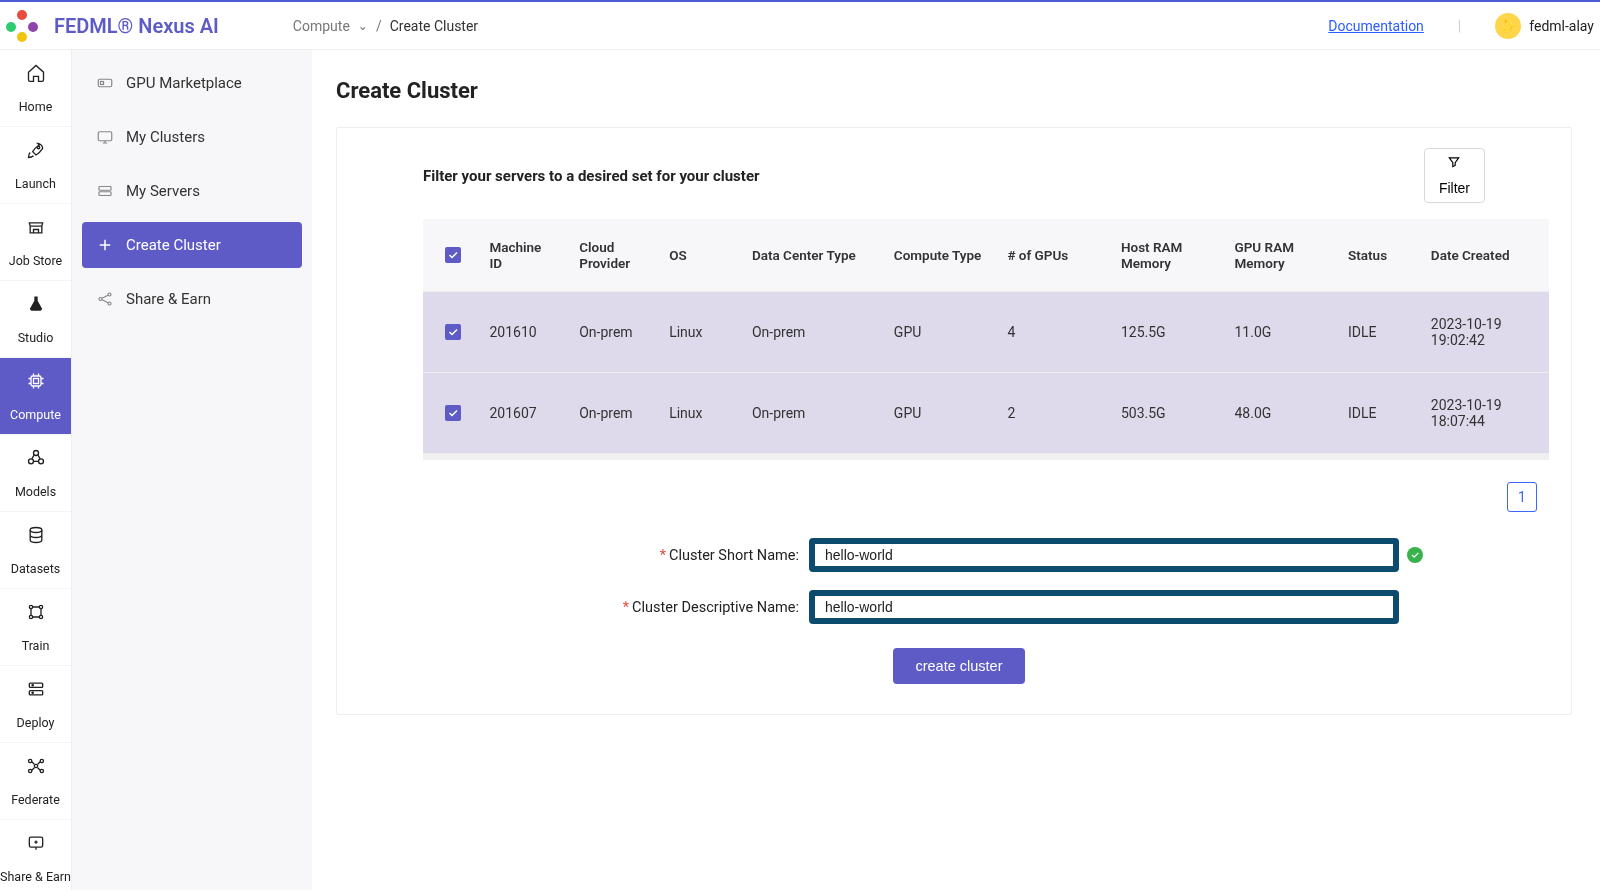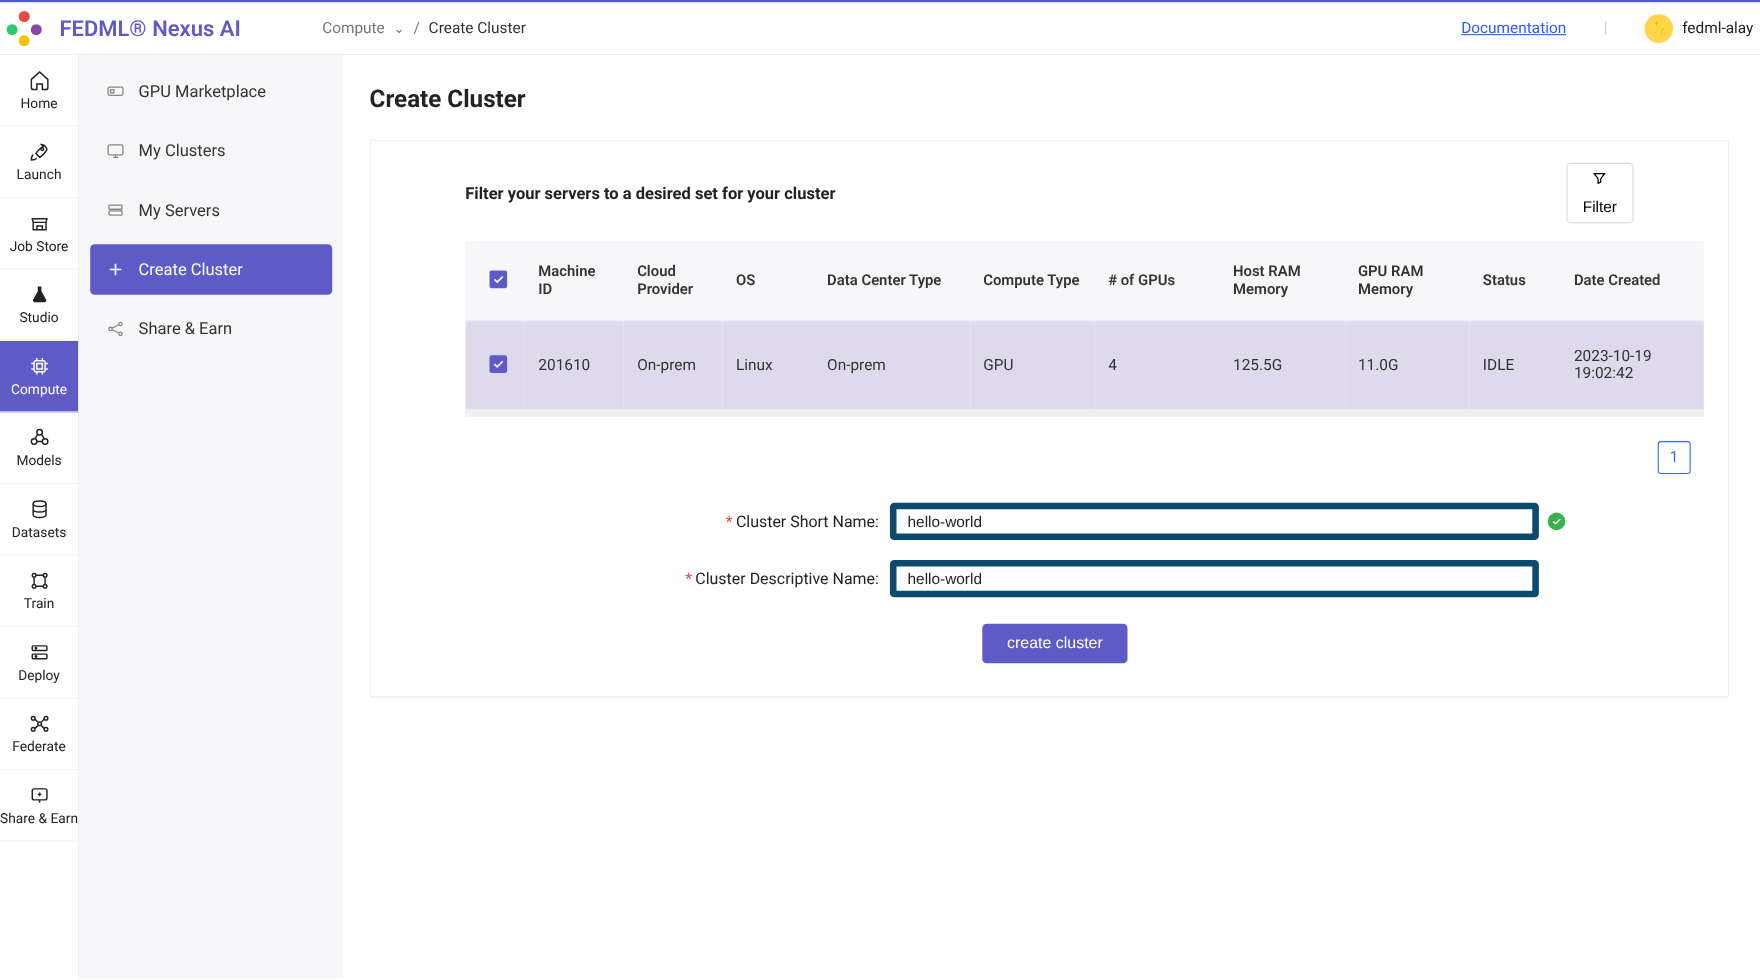--- a/index.html
+++ b/index.html
@@ -21,21 +21,21 @@
   .doc-link { color: #2a5cff; text-decoration: underline; }
   .divider { color: #ccc; }
   .user { display: flex; align-items: center; gap: 8px; }
   .avatar { width: 26px; height: 26px; border-radius: 50%; background: #ffd54a; display: flex; align-items: center; justify-content: center; font-size: 13px; }
 
   
   .main-wrap { display: flex; height: 840px; }
 
   
   .nav1 { width: 72px; border-right: 1px solid #eee; background: #fff; display: flex; flex-direction: column; }
-  .nav1-item { display: flex; flex-direction: column; align-items: center; justify-content: center; padding: 12px 0; gap: 3px; font-size: 12.5px; color: #222; border-bottom: 1px solid #f4f4f4; cursor: pointer; }
+  .nav1-item { display: flex; flex-direction: column; align-items: center; justify-content: center; padding: 12px 0; gap: 15px; font-size: 12.5px; color: #222; border-bottom: 1px solid #f4f4f4; cursor: pointer; }
   .nav1-item.active { background: #5e5bc7; color: #fff; }
   .nav1-item .ico { width: 22px; height: 22px; display: flex; align-items: center; justify-content: center; }
   .nav1-item svg { width: 20px; height: 20px; }
 
   
   .nav2 { width: 240px; background: #f7f7f9; padding: 10px; display: flex; flex-direction: column; gap: 8px; }
   .nav2-item { display: flex; gap: 12px; padding: 14px 14px; border-radius: 4px; color: #333; cursor: pointer; font-size: 15px; }
   .nav2-item.active { background: #5e5bc7; color: #fff; }
   .nav2-item .ico { width: 18px; height: 18px; display: flex; align-items: center; justify-content: center; color: #888; }
   .nav2-item.active .ico { color: #fff; }
@@ -329,20 +329,37 @@
               <td>On-prem</td>
               <td>Linux</td>
               <td>On-prem</td>
               <td>GPU</td>
               <td>4</td>
               <td>125.5G</td>
               <td>11.0G</td>
               <td>IDLE</td>
               <td>2023-10-19 19:02:42</td>
             </tr>
+            <tr>
+              <td class="check-col"><span class="chk">
+                    <svg viewBox="0 0 24 24" fill="none" stroke="currentColor" stroke-width="3">
+                      <path d="M5 12l5 5L20 7"></path>
+                    </svg>
+                  </span></td>
+              <td>201607</td>
+              <td>On-prem</td>
+              <td>Linux</td>
+              <td>On-prem</td>
+              <td>GPU</td>
+              <td>2</td>
+              <td>503.5G</td>
+              <td>48.0G</td>
+              <td>IDLE</td>
+              <td>2023-10-19 18:07:44</td>
+            </tr>
           </tbody>
         </table>
       </div>
 
       <div class="pager">
         <div class="page-num">1</div>
       </div>
 
       <div class="form-area">
         <div class="form-row">

